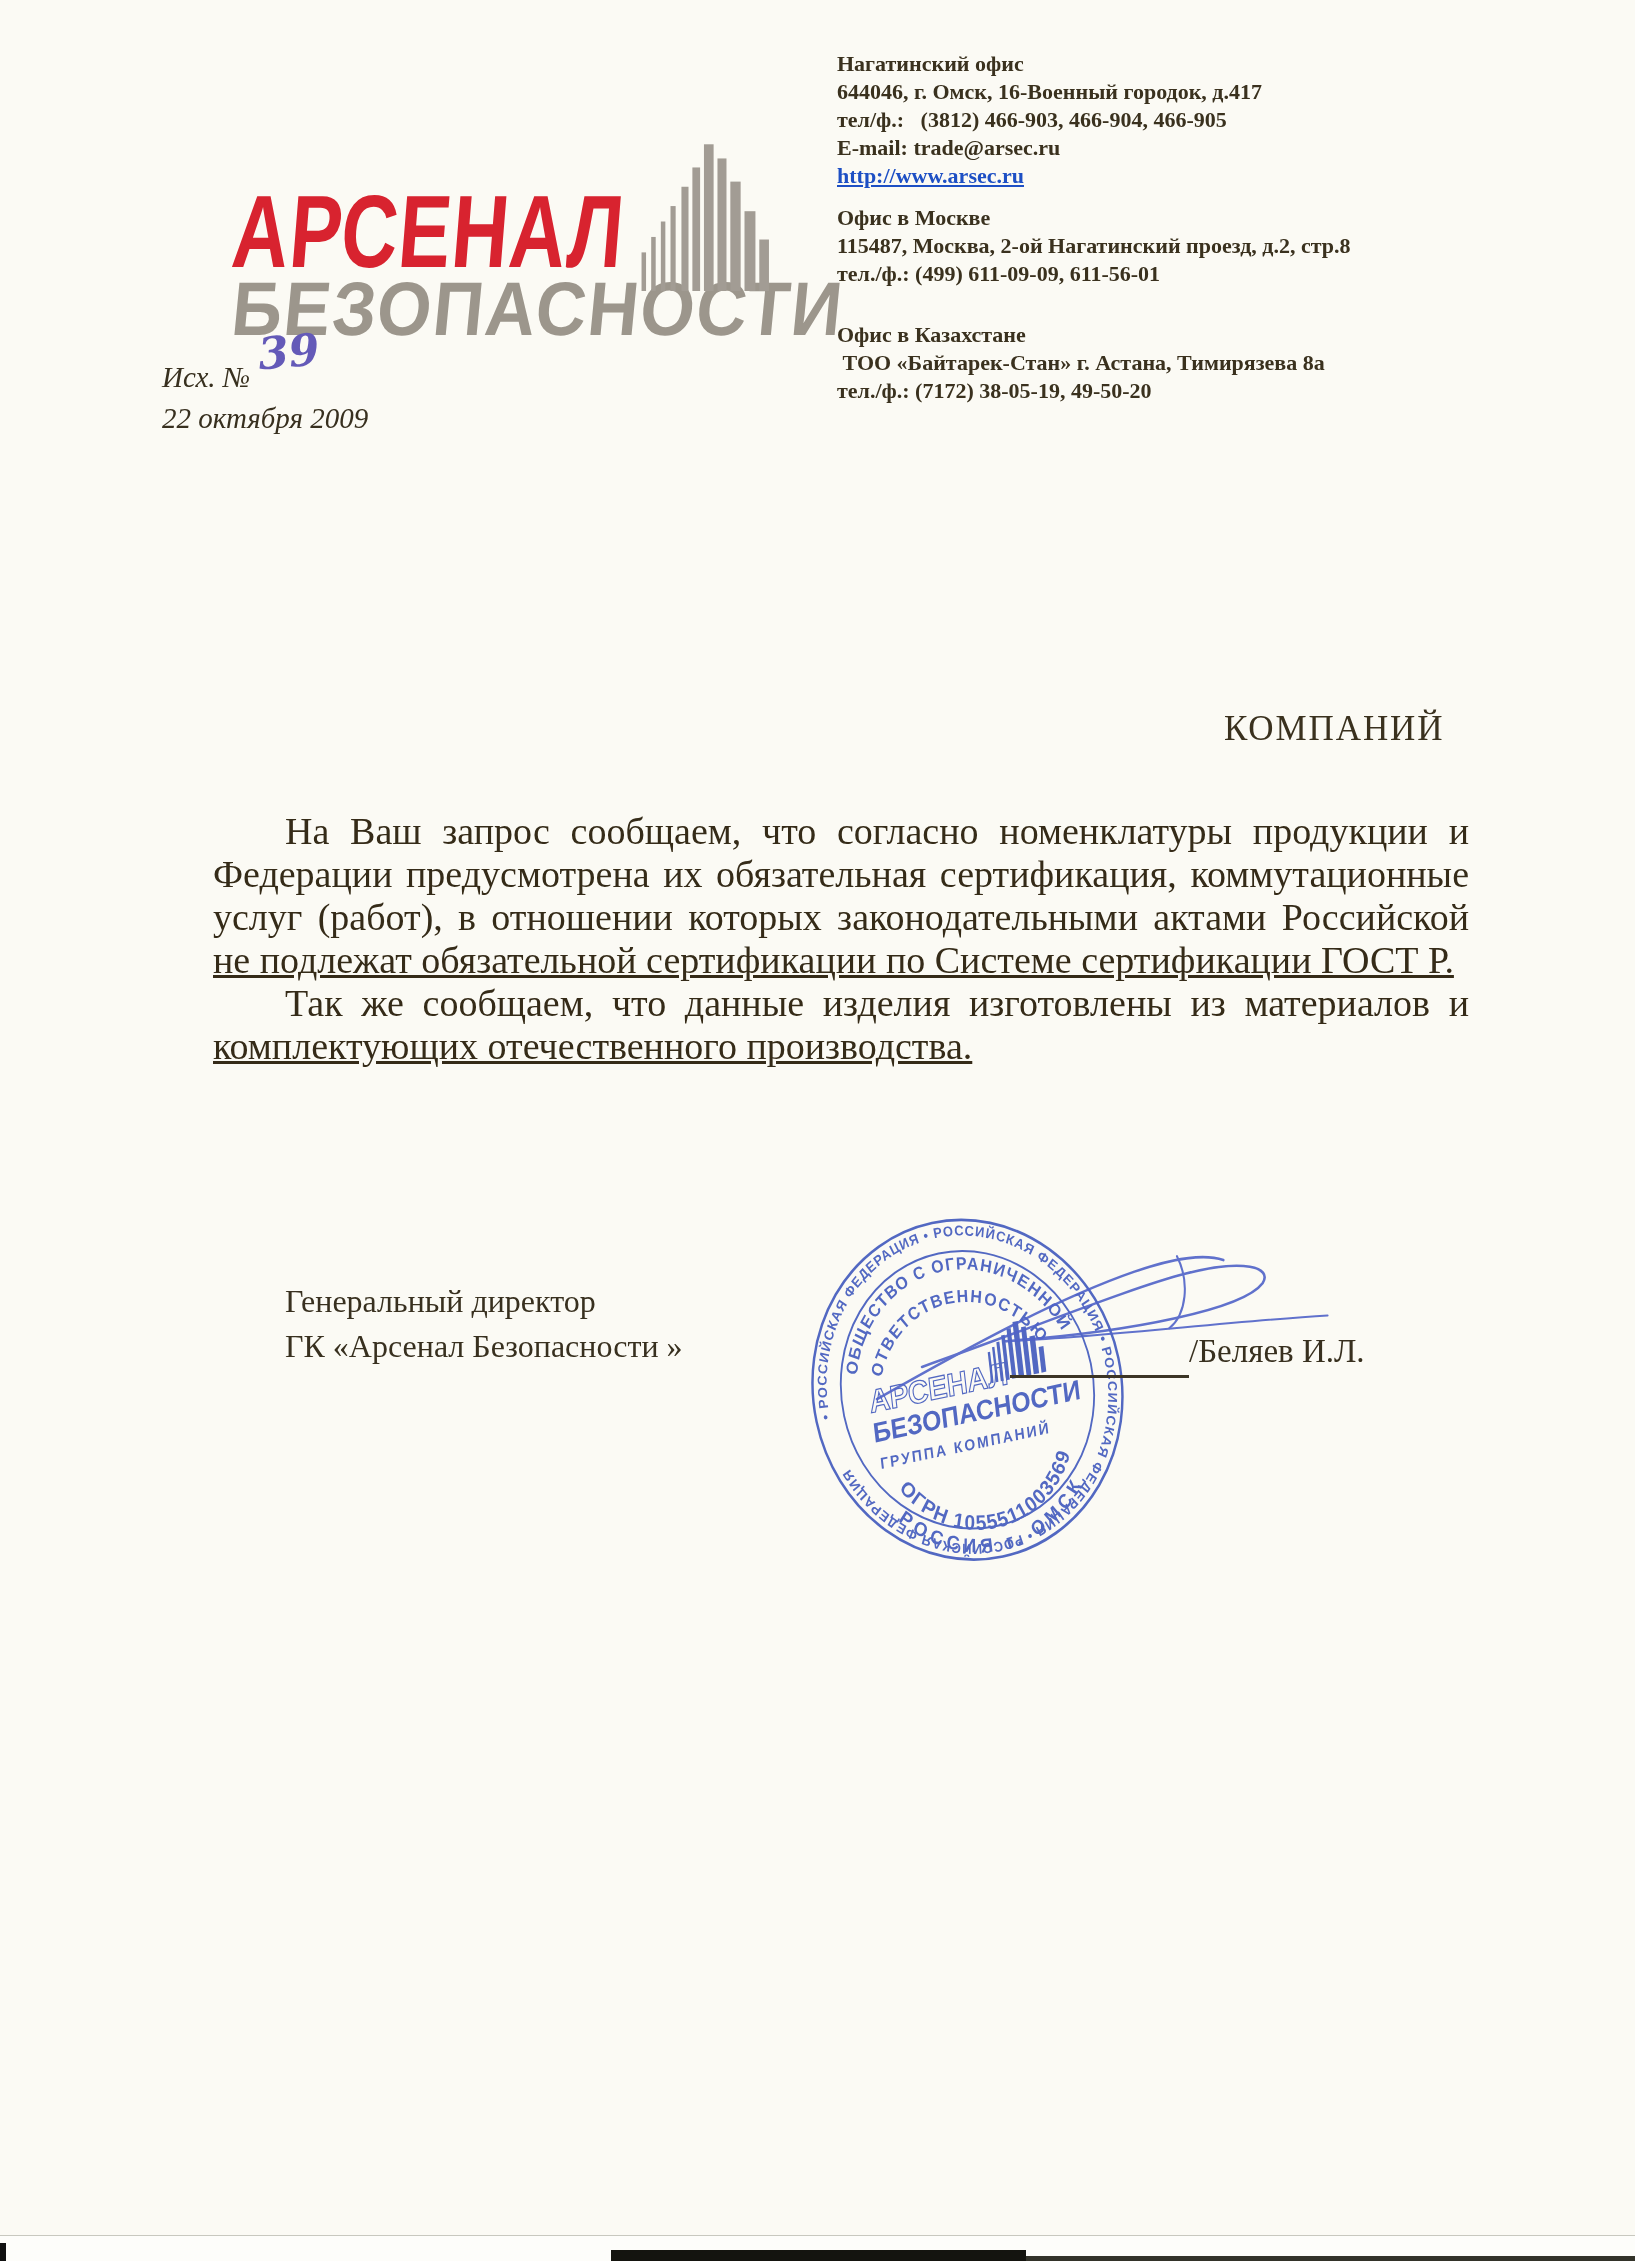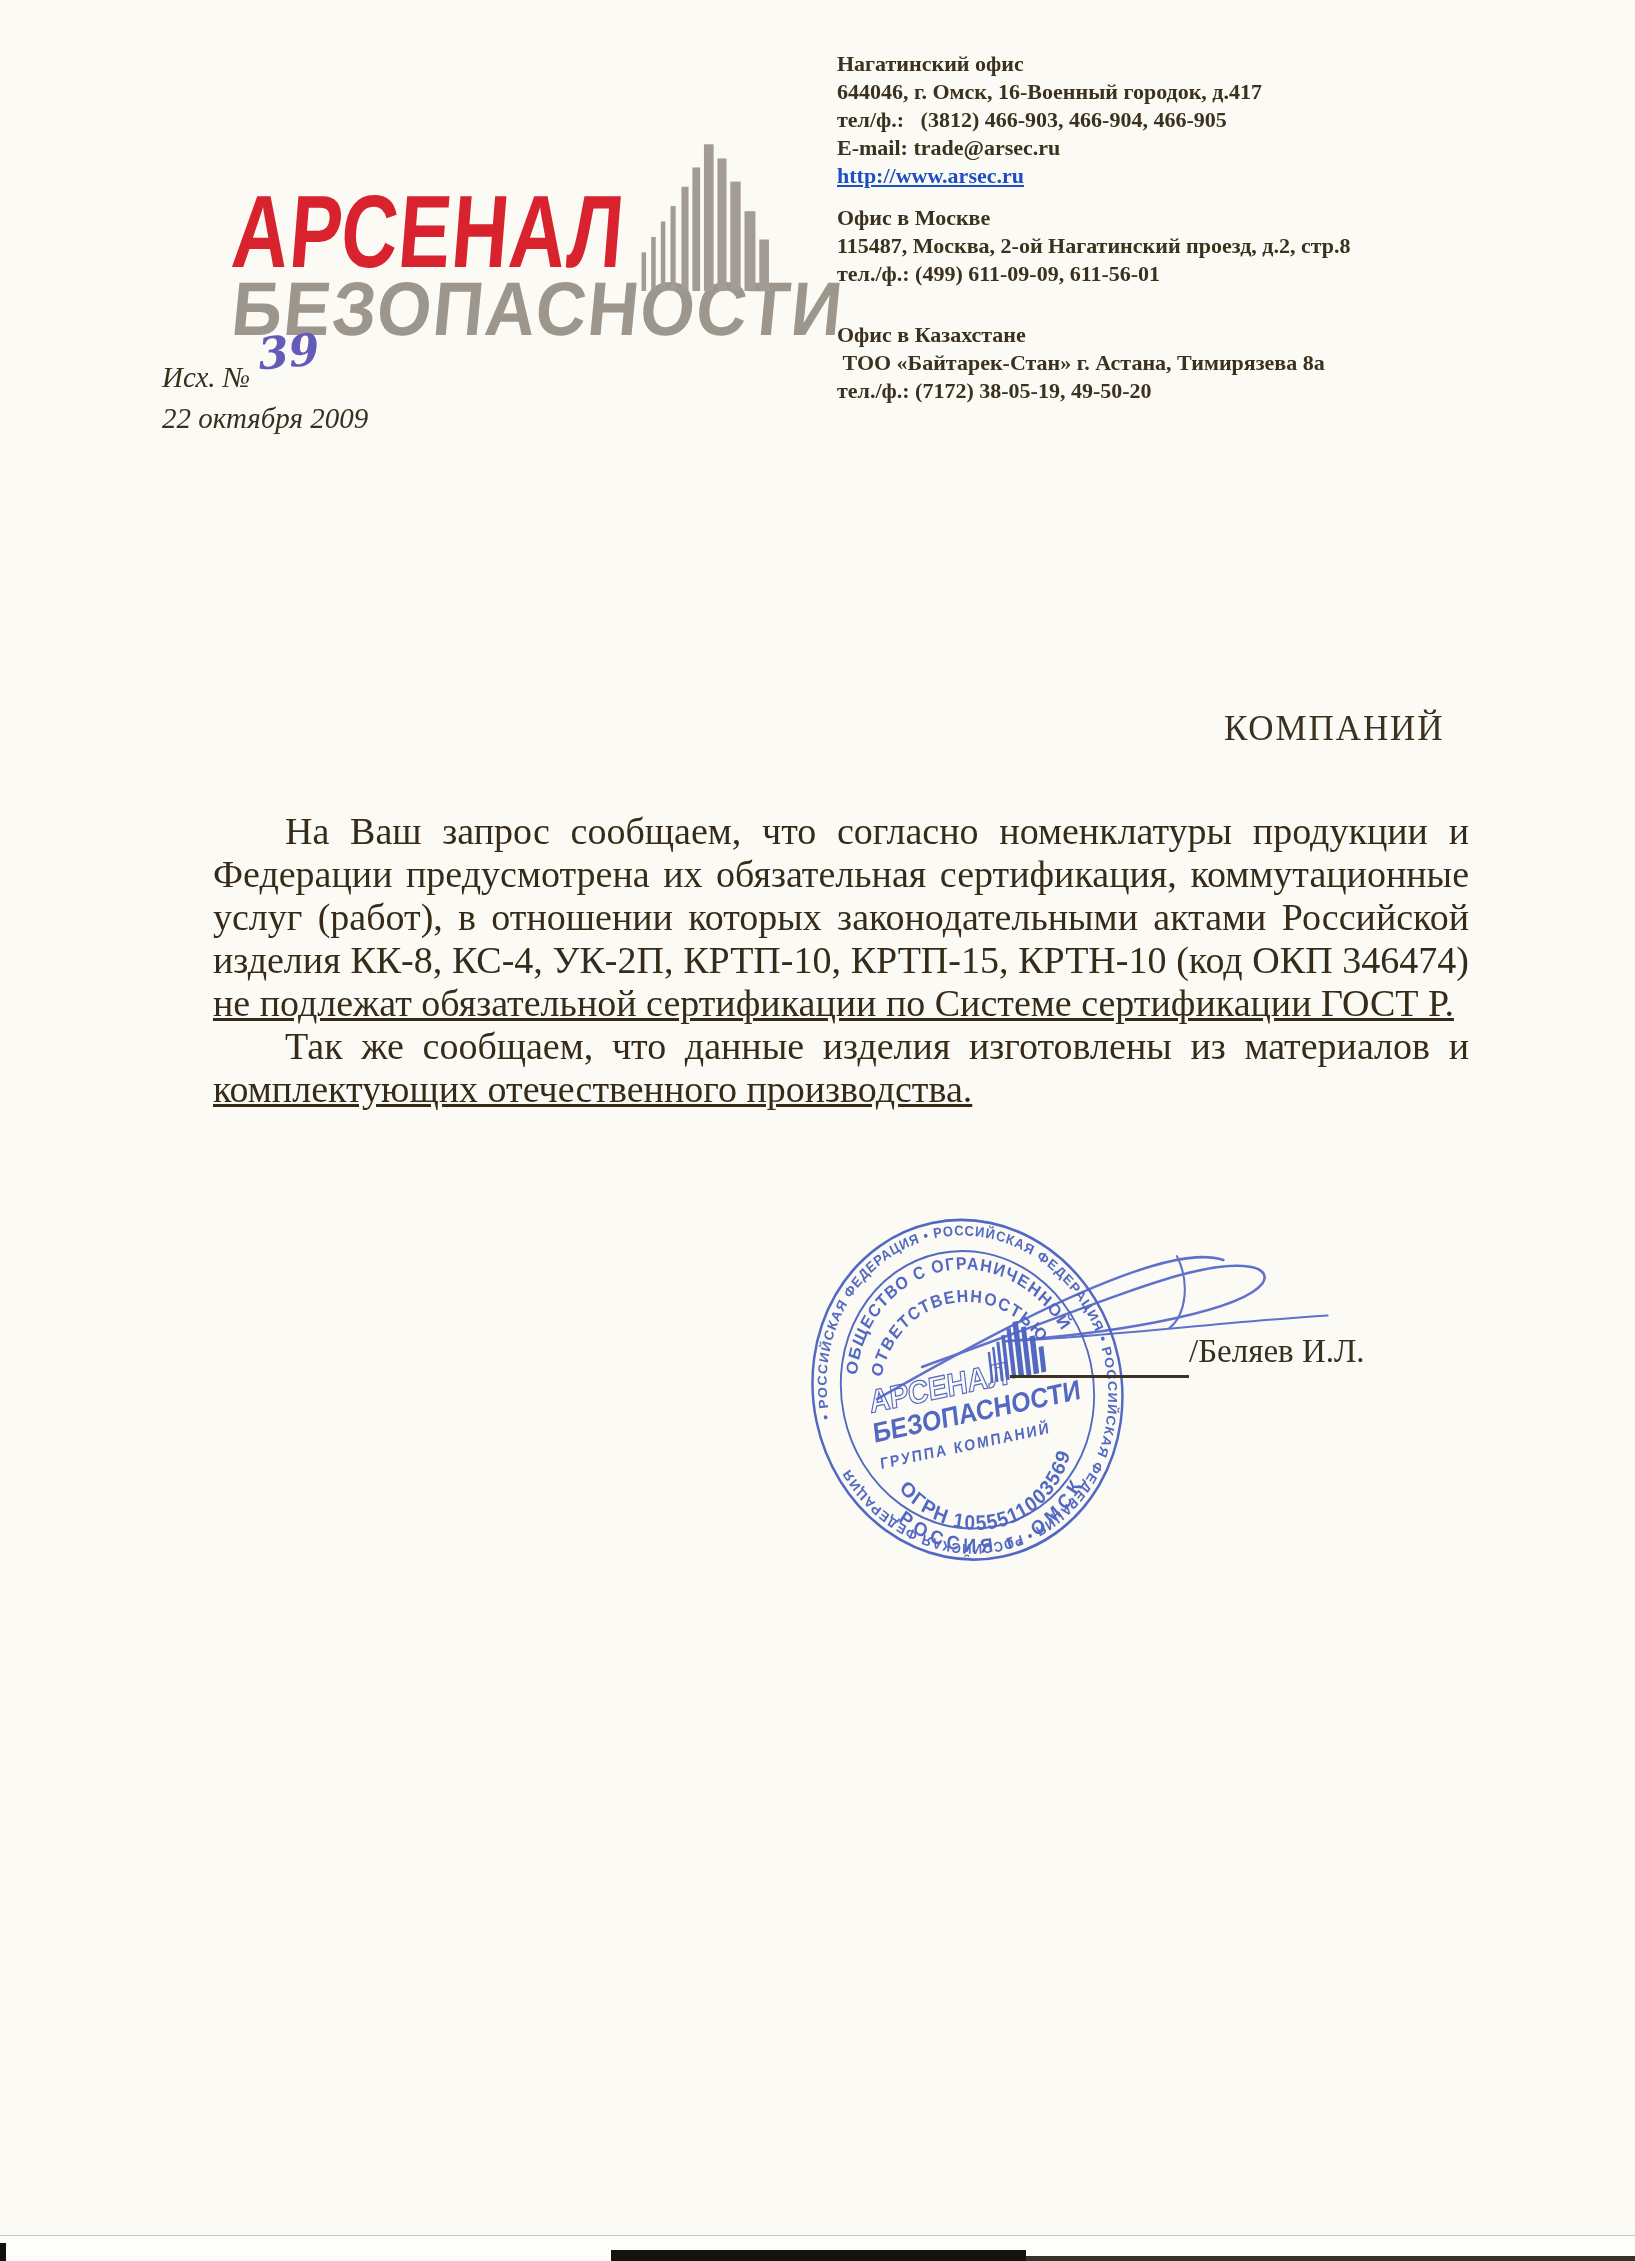--- a/index.html
+++ b/index.html
@@ -114,26 +114,29 @@
   <div class="abs ref-line">Исх. №</div>
   <div class="abs ref-number">39</div>
   <div class="abs ref-date">22 октября 2009</div>
 
   <div class="abs recipient">КОМПАНИЙ</div>
 
   <div class="abs body-block">
     <div class="bline first">На Ваш запрос сообщаем, что согласно номенклатуры продукции и</div>
     <div class="bline">Федерации предусмотрена их обязательная сертификация, коммутационные</div>
     <div class="bline">услуг (работ), в отношении которых законодательными актами Российской</div>
-    <div class="bline">изделия КК-8, КС-4, УК-2П, КРТП-10, КРТП-15, КРТН-10 (код ОКП 346474)</div>
     <div class="bline last">не подлежат обязательной сертификации по Системе сертификации ГОСТ Р.</div>
     <div class="bline first">Так же сообщаем, что данные изделия изготовлены из материалов и</div>
     <div class="bline last">комплектующих отечественного производства.</div>
   </div>
 
+  <div class="abs signer-titles">
+    <div>Генеральный директор</div>
+    <div>ГК «Арсенал Безопасности »</div>
+  </div>
 
   <svg class="abs" style="left:760px;top:1172px;" width="451" height="451" viewBox="1180 1820 700 700">
     <defs>
       <path id="ringPath" d="M -229,0 A 229,229 0 1 1 229,0 A 229,229 0 1 1 -229,0"></path>
       <path id="arcTop1" d="M -176,-40 A 181,181 0 0 1 176,-40"></path>
       <path id="arcTop2" d="M -141,-22 A 146,146 0 0 1 141,-22"></path>
       <path id="arcOgrn" d="M -150,108 A 162,162 0 0 0 150,108"></path>
       <path id="arcBottom" d="M -186,112 A 198,198 0 0 0 186,112"></path>
     </defs>
     <g transform="translate(1502,2158) rotate(-12) scale(0.95,1.05)" stroke="none" fill="#4059bd" opacity="0.9">

